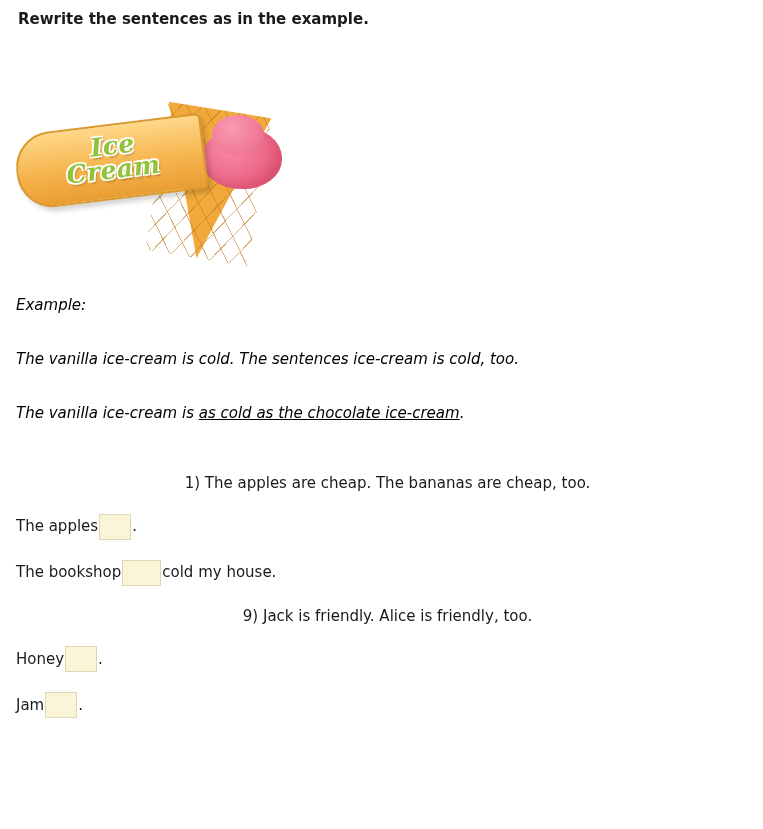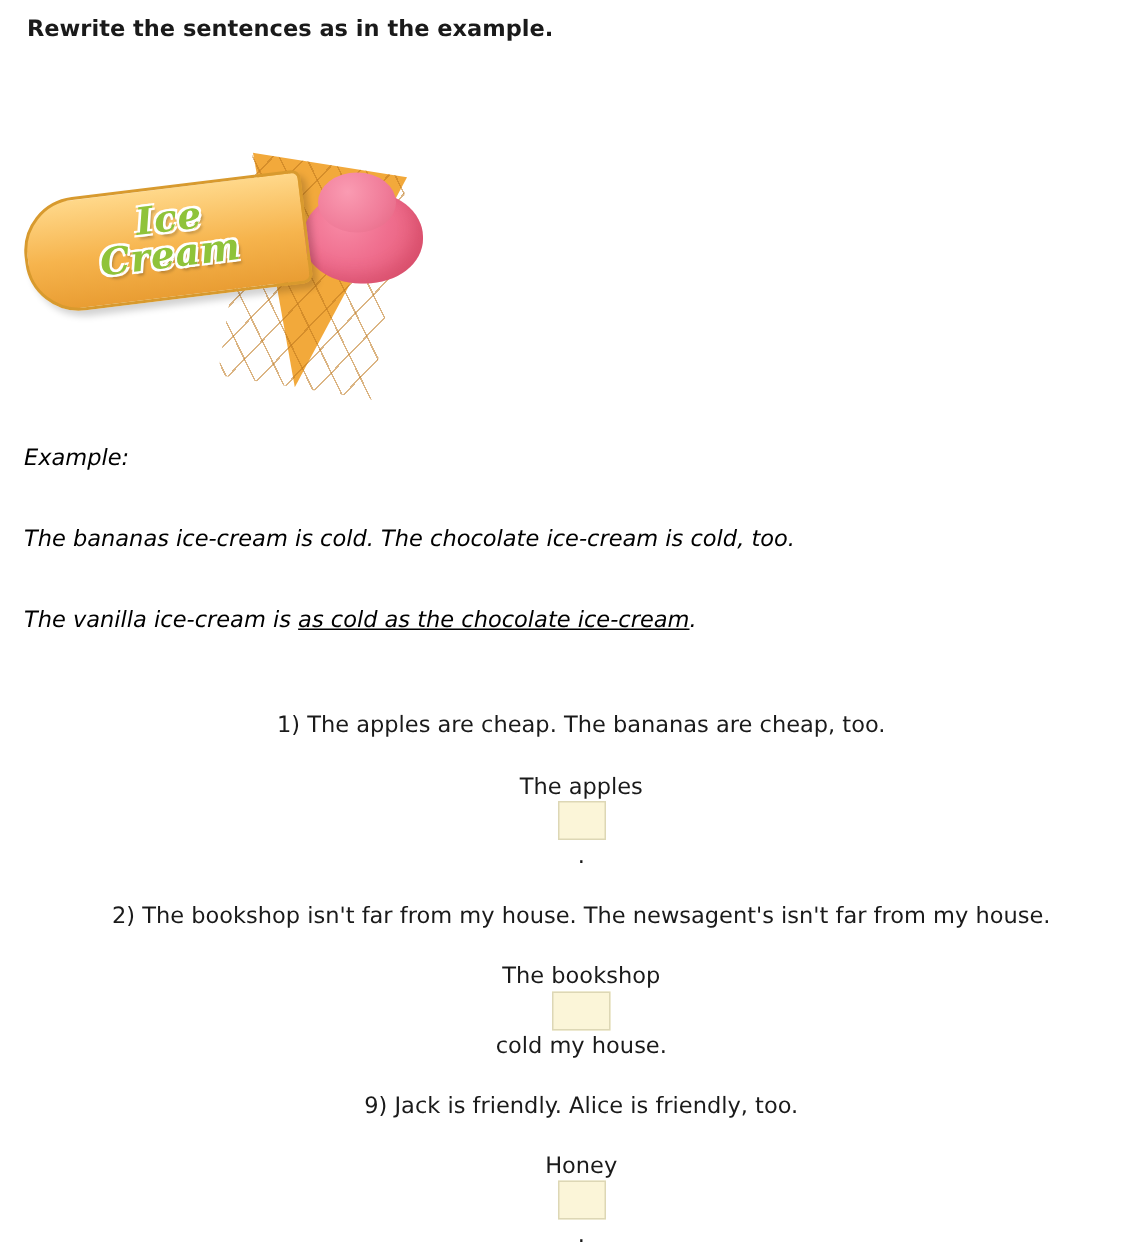--- a/index.html
+++ b/index.html
@@ -163,21 +163,20 @@
     color: #1a1a1a;
   }
   .a {
     font-size: 15px;
     line-height: 1.35;
     margin-bottom: 20px;
     color: #1a1a1a;
     display: flex;
     align-items: center;
     flex-wrap: wrap;
-    flex-direction: column;
   }
   .a .txt { white-space: pre; }
   .blank {
     display: inline-block;
     width: 30px;
     height: 24px;
     background: #fbf5d8;
     border: 1px solid #ddd7b5;
     vertical-align: middle;
     margin: 0 1px;
@@ -202,36 +201,35 @@
     <div class="scoop2"></div>
     <div class="banner"></div>
     <div class="banner-text">
       <span>Ice</span>
       <span class="l2">Cream</span>
     </div>
   </div>
 
   <div class="example">
     <div class="row">Example:</div>
-    <div class="row">The bananas ice-cream is cold. The chocolate ice-cream is cold, too.</div>
+    <div class="row">The vanilla ice-cream is cold. The sentences ice-cream is cold, too.</div>
     <div class="row">
       <span>The vanilla ice-cream is </span><u>as cold as the chocolate ice-cream</u><span>.</span>
     </div>
   </div>
 
   <div class="exercises">
 
     <div class="q">1) The apples are cheap. The bananas are cheap, too.</div>
     <div class="a">
       <span class="txt">The apples</span>
       <span class="blank"></span>
       <span class="txt">.</span>
     </div>
 
-    <div class="q">2) The bookshop isn't far from my house. The newsagent's isn't far from my house.</div>
     <div class="a">
       <span class="txt">The bookshop</span>
       <span class="blank wide"></span>
       <span class="txt">cold my house.</span>
     </div>
 
     <div class="q">9) Jack is friendly. Alice is friendly, too.</div>
     <div class="a">
       <span class="txt">Honey</span>
       <span class="blank"></span>

